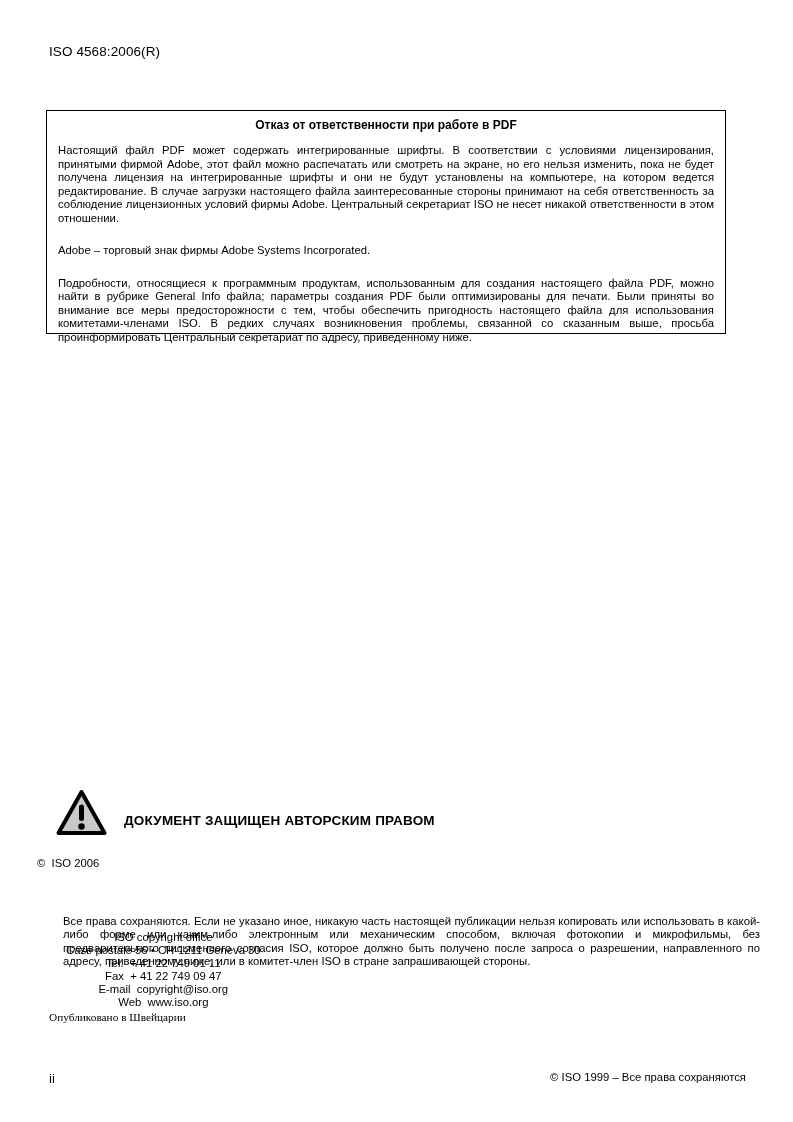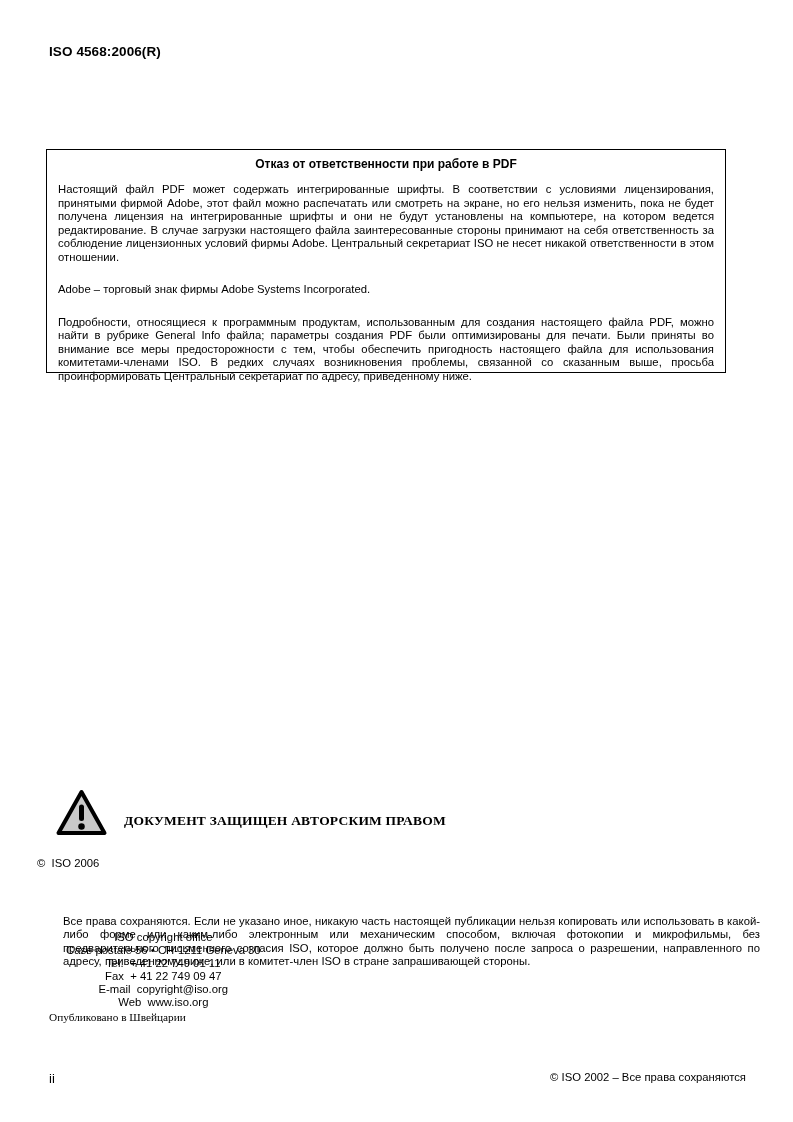--- a/index.html
+++ b/index.html
@@ -13,33 +13,32 @@
     background: #ffffff;
     margin: 0 auto;
     overflow: hidden;
   }
 
   .doc-header {
     position: absolute;
     top: 44px;
     left: 49px;
     font-size: 13.5px;
-    font-weight: bold;
+    font-weight: normal;
     letter-spacing: 0.1px;
   }
 
   .disclaimer-box {
     position: absolute;
     top: 110px;
     left: 46px;
     width: 680px;
     height: 224px;
     border: 1px solid #000;
     padding: 7px 11px 4px 11px;
-    margin-top: 39px;
   }
   .disclaimer-title {
     text-align: center;
     font-weight: bold;
     font-size: 12px;
     line-height: 14px;
   }
   .disclaimer-box p {
     font-size: 11.3px;
     line-height: 13.5px;
@@ -47,21 +46,20 @@
   }
   .disclaimer-box p.first { margin-top: 12px; }
   .disclaimer-box p.next  { margin-top: 19px; }
 
   .copyright-banner {
     position: absolute;
     top: 788px;
     left: 55px;
     display: flex;
     align-items: center;
-    font-family: Liberation Serif, serif;
   }
   .warn-icon { width: 53px; height: 51px; display: block; }
   .copyright-heading {
     font-size: 13.5px;
     font-weight: bold;
     margin-left: 16px;
     margin-top: 14px;
     letter-spacing: 0.2px;
   }
 
@@ -149,15 +147,15 @@
     <div class="address-line">Tel.  + 41 22 749 01 11</div>
     <div class="address-line">Fax  + 41 22 749 09 47</div>
     <div class="address-line">E-mail  copyright@iso.org</div>
     <div class="address-line">Web  www.iso.org</div>
   </div>
 
   <div class="published-line">Опубликовано в Швейцарии</div>
 
   <div class="footer-left">ii</div>
 
-  <div class="footer-right">© ISO 2002 – Все права сохраняются</div>
+  <div class="footer-right">© ISO 1999 – Все права сохраняются</div>
 
 </div>
 
 </body></html>

